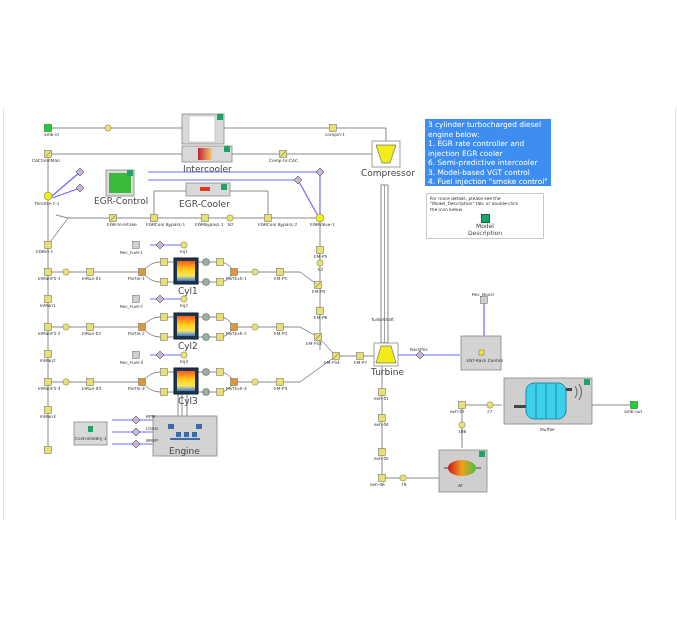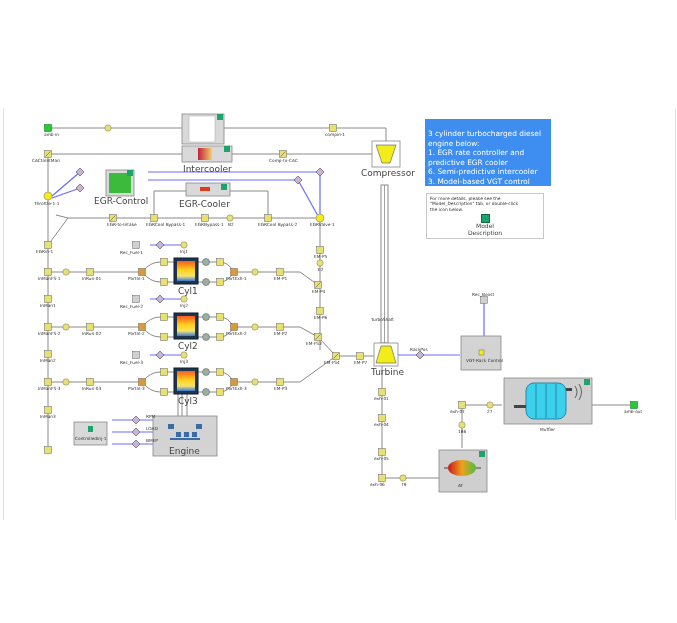--- a/index.html
+++ b/index.html
@@ -2,21 +2,21 @@
 <html><head>
 <meta charset="utf-8">
 <style>
   html, body { margin:0; padding:0; background:#ffffff; }
   body { width:677px; height:623px; position:relative; overflow:hidden; font-family:"DejaVu Sans", sans-serif; }
   #canvas { position:absolute; left:0; top:0; width:677px; height:623px; }
   .frame { position:absolute; left:3px; top:108px; width:671px; height:412px; border-left:1px solid #e2e2e2; border-right:1px solid #e2e2e2; }
   svg text { font-family:"DejaVu Sans", sans-serif; }
   .lbl { font-size:4.3px; fill:#333; }
   .big { font-size:9px; fill:#444; }
-  .note { position:absolute; left:425px; top:119px; width:126px; height:67px; background:#3d8ef0; color:#fff; font-size:7.4px; line-height:9.5px; padding:10px 3px; box-sizing:border-box; }
+  .note { position:absolute; left:425px; top:119px; width:126px; height:67px; background:#3d8ef0; color:#fff; font-size:7.4px; line-height:9.5px; padding:1px 3px; box-sizing:border-box; }
   .note div { white-space:nowrap; }
   .info { position:absolute; left:426px; top:193px; width:118px; height:46px; border:1px solid #c8c8c8; background:#fff; font-size:4.4px; color:#333; line-height:5.4px; padding:2px 3px; box-sizing:border-box; }
   .info .mdicon { display:block; margin:2px auto 0 auto; width:7px; height:7px; background:#1ea36a; border:1px solid #0f6b44; }
   .info .mdlabel { text-align:center; font-size:6px; line-height:6.5px; color:#444; }
 </style>
 </head>
 <body>
 
 <div class="frame"></div>
 
@@ -556,21 +556,21 @@
       <text x="146" y="418" class="lbl">RPM</text>
       <text x="146" y="430" class="lbl">LOAD</text>
       <text x="146" y="442" class="lbl">BMEP</text>
     </g>
 </svg>
 
 <div class="note">
   <div>3 cylinder turbocharged diesel</div>
   <div>engine below:</div>
   <div>1. EGR rate controller and</div>
-  <div>predictive EGR cooler</div>
+  <div>injection EGR cooler</div>
   <div>6. Semi-predictive intercooler</div>
   <div>3. Model-based VGT control</div>
   <div>4. Fuel injection "smoke control"</div>
 </div>
 
 <div class="info">
   <div>For more details, please see the</div>
   <div>"Model_Description" tab, or double-click</div>
   <div>the icon below.</div>
   <span class="mdicon"></span>

